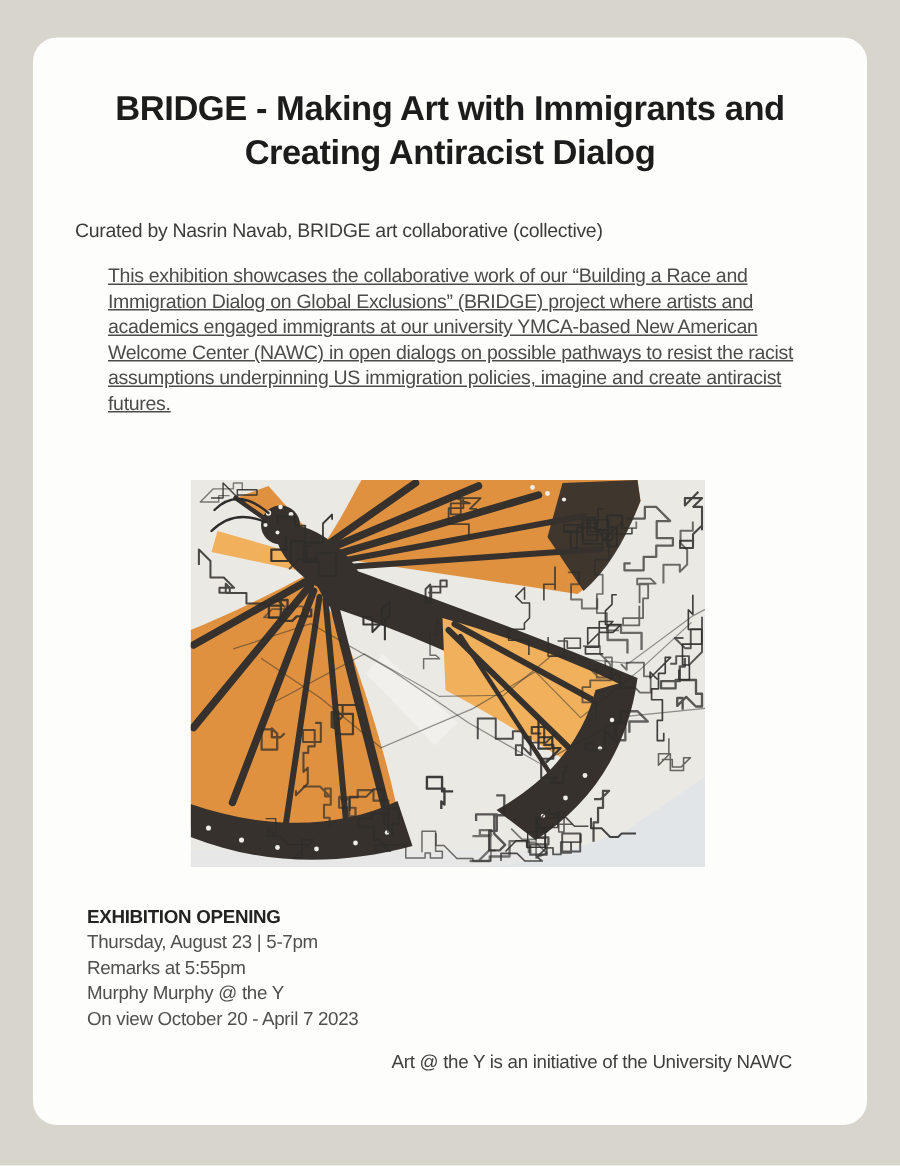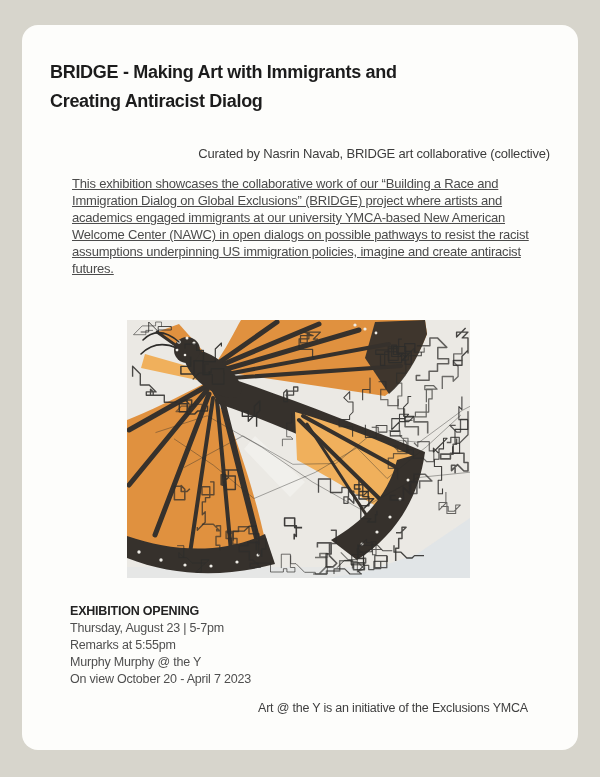--- a/index.html
+++ b/index.html
@@ -6,37 +6,37 @@
   body{
     width:600px;height:777px;position:relative;overflow:hidden;
     background:var(--page-bg,#d7d5cc);
     font-family:"Liberation Sans",sans-serif;
   }
   .card{
     position:absolute;left:22px;top:25px;width:556px;height:725px;
     background:var(--card-bg,#fdfdfb);border-radius:16px;
   }
   .title{
-    position:absolute;top:33px;left:28px;width:500px;text-align:left;
-    font-size:18px;font-weight:700;color:#1c1c1c;line-height:29px;letter-spacing:-0.3px;
+    position:absolute;top:33px;left:28px;width:500px;text-align:center;
+    font-size:23px;font-weight:700;color:#1c1c1c;line-height:29px;letter-spacing:-0.3px;
   }
   .curator{
-    position:absolute;top:121px;left:28px;width:500px;text-align:right;
+    position:absolute;top:121px;left:28px;width:500px;text-align:left;
     font-size:13px;color:#3c3c3c;letter-spacing:-0.2px;
   }
   .desc{
     position:absolute;top:150px;left:50px;width:462px;
     font-size:13px;line-height:17px;color:#4b4b4b;letter-spacing:-0.2px;text-decoration:underline;
   }
   .artwork{
     position:absolute;left:105px;top:295px;width:343px;height:258px;overflow:hidden;
   }
   .artwork svg{display:block;}
   .event{
-    position:absolute;left:48px;top:578px;
+    position:absolute;left:36px;top:578px;
     font-size:12.5px;line-height:17px;color:#4f4f4f;letter-spacing:-0.2px;
   }
   .event-heading{font-weight:700;color:#232323;}
   .footer{
     position:absolute;top:676px;right:50px;
     font-size:12.5px;color:#3f3f3f;letter-spacing:-0.2px;
   }
   
   .wing-o{fill:var(--wing-orange,#e0913f);}
   .wing-ol{fill:var(--wing-orange-light,#f0b05c);}
@@ -194,16 +194,16 @@
     </div>
 
     <div class="event">
       <div class="event-heading">EXHIBITION OPENING</div>
       <div>Thursday, August 23 | 5-7pm</div>
       <div>Remarks at 5:55pm</div>
       <div>Murphy Murphy @ the Y</div>
       <div>On view October 20 - April 7 2023</div>
     </div>
 
-    <div class="footer">Art @ the Y is an initiative of the Exclusions YMCA</div>
+    <div class="footer">Art @ the Y is an initiative of the University NAWC</div>
 
   </div>
 </div>
 
 </body></html>

